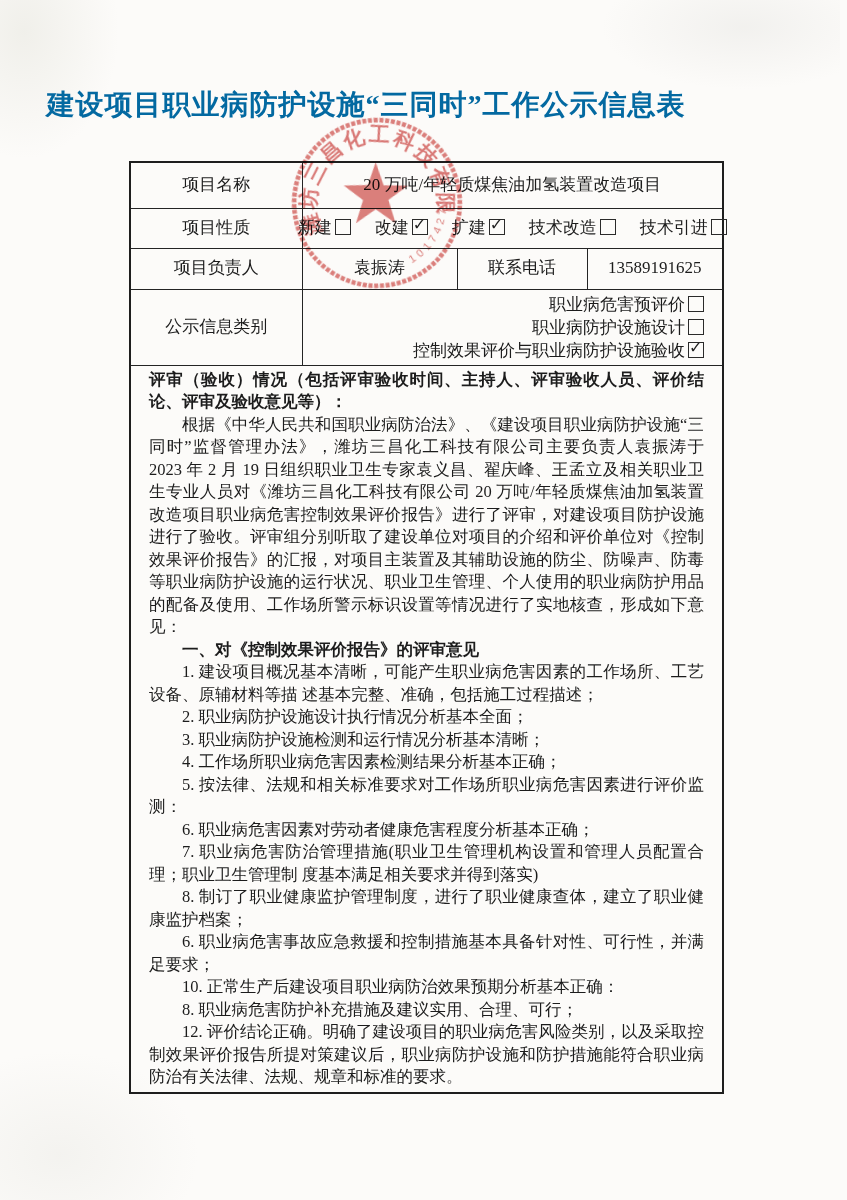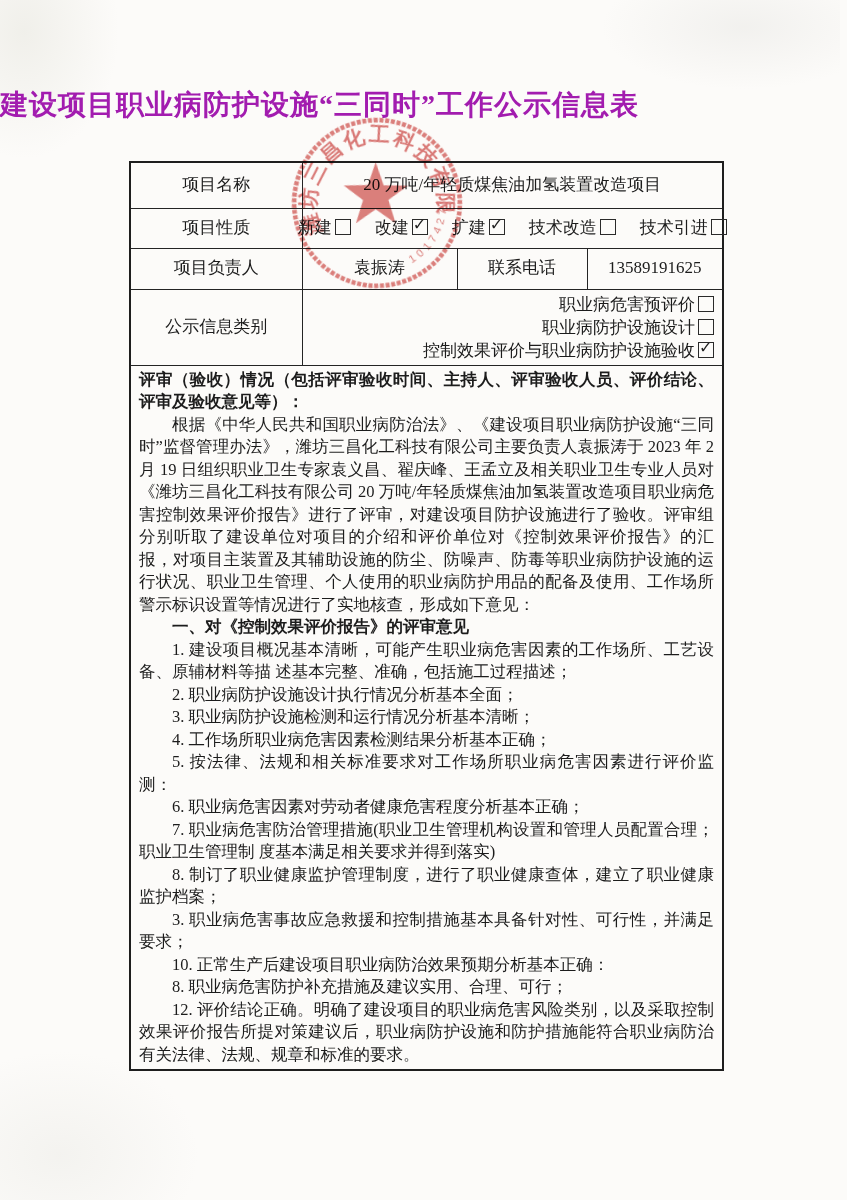--- a/index.html
+++ b/index.html
@@ -11,38 +11,38 @@
     font-family:"Liberation Serif","DejaVu Serif",serif;
     color:#1c1c1c;
   }
   .smudge{position:absolute;pointer-events:none;}
   .smudge.s1{left:0;top:0;width:120px;height:160px;background:radial-gradient(ellipse at 20% 20%,rgba(205,205,190,.25),transparent 70%);}
   .smudge.s2{left:600px;top:0;width:240px;height:90px;background:radial-gradient(ellipse at 60% 30%,rgba(200,200,195,.20),transparent 70%);}
   .smudge.s3{left:0;top:1050px;width:200px;height:150px;background:radial-gradient(ellipse at 30% 70%,rgba(205,205,195,.18),transparent 70%);}
 
   .doc-title{
     position:absolute;left:0;top:86px;width:732px;
-    text-align:left;
+    text-align:center;
     font-size:28px;font-weight:bold;
     letter-spacing:1px;
-    color:#a21caf;
+    color:#0369a1;
   }
 
   table.form{
     position:absolute;left:129px;top:161px;
     width:593px;
     border-collapse:collapse;
     table-layout:fixed;
     background:transparent;
   }
   table.form td{
     border:1.5px solid #242424;
     font-size:17px;
     line-height:1.35;
-    padding:3px 8px;
+    padding:3px 18px;
     vertical-align:middle;
   }
   table.form{border:2.5px solid #1e1e1e;}
   td.lbl{text-align:center;white-space:pre-line;}
   td.val{text-align:center;}
   tr.r1{height:46px;} tr.r2{height:40px;} tr.r3{height:40px;margin-left:43px;}
   tr.r4{height:41px;margin-left:27px;} tr.r5{height:71px;} tr.r6{height:72px;}
 
   .nature{display:flex;justify-content:center;align-items:flex-end;gap:24px;white-space:nowrap;}
   .optline{text-align:right;padding-left:4px;line-height:23px;}
@@ -129,21 +129,21 @@
         <p class="ind">根据《中华人民共和国职业病防治法》、《建设项目职业病防护设施“三同时”监督管理办法》，潍坊三昌化工科技有限公司主要负责人袁振涛于 2023 年 2 月 19 日组织职业卫生专家袁义昌、翟庆峰、王孟立及相关职业卫生专业人员对《潍坊三昌化工科技有限公司 20 万吨/年轻质煤焦油加氢装置改造项目职业病危害控制效果评价报告》进行了评审，对建设项目防护设施进行了验收。评审组分别听取了建设单位对项目的介绍和评价单位对《控制效果评价报告》的汇报，对项目主装置及其辅助设施的防尘、防噪声、防毒等职业病防护设施的运行状况、职业卫生管理、个人使用的职业病防护用品的配备及使用、工作场所警示标识设置等情况进行了实地核查，形成如下意见：</p>
         <p class="sec">一、对《控制效果评价报告》的评审意见</p>
         <p class="ind">1. 建设项目概况基本清晰，可能产生职业病危害因素的工作场所、工艺设备、原辅材料等描 述基本完整、准确，包括施工过程描述；</p>
         <p class="ind">2. 职业病防护设施设计执行情况分析基本全面；</p>
         <p class="ind">3. 职业病防护设施检测和运行情况分析基本清晰；</p>
         <p class="ind">4. 工作场所职业病危害因素检测结果分析基本正确；</p>
         <p class="ind">5. 按法律、法规和相关标准要求对工作场所职业病危害因素进行评价监测：</p>
         <p class="ind">6. 职业病危害因素对劳动者健康危害程度分析基本正确；</p>
         <p class="ind">7. 职业病危害防治管理措施(职业卫生管理机构设置和管理人员配置合理；职业卫生管理制 度基本满足相关要求并得到落实)</p>
         <p class="ind">8. 制订了职业健康监护管理制度，进行了职业健康查体，建立了职业健康监护档案；</p>
-        <p class="ind">3. 职业病危害事故应急救援和控制措施基本具备针对性、可行性，并满足要求；</p>
+        <p class="ind">6. 职业病危害事故应急救援和控制措施基本具备针对性、可行性，并满足要求；</p>
         <p class="ind">10. 正常生产后建设项目职业病防治效果预期分析基本正确：</p>
         <p class="ind">8. 职业病危害防护补充措施及建议实用、合理、可行；</p>
         <p class="ind">12. 评价结论正确。明确了建设项目的职业病危害风险类别，以及采取控制效果评价报告所提对策建议后，职业病防护设施和防护措施能符合职业病防治有关法律、法规、规章和标准的要求。</p>
       </div>
     </td>
   </tr>
 </tbody>
   </table>
 
 <svg class="stamp" viewBox="0 0 174 174" xmlns="http://www.w3.org/2000/svg">

